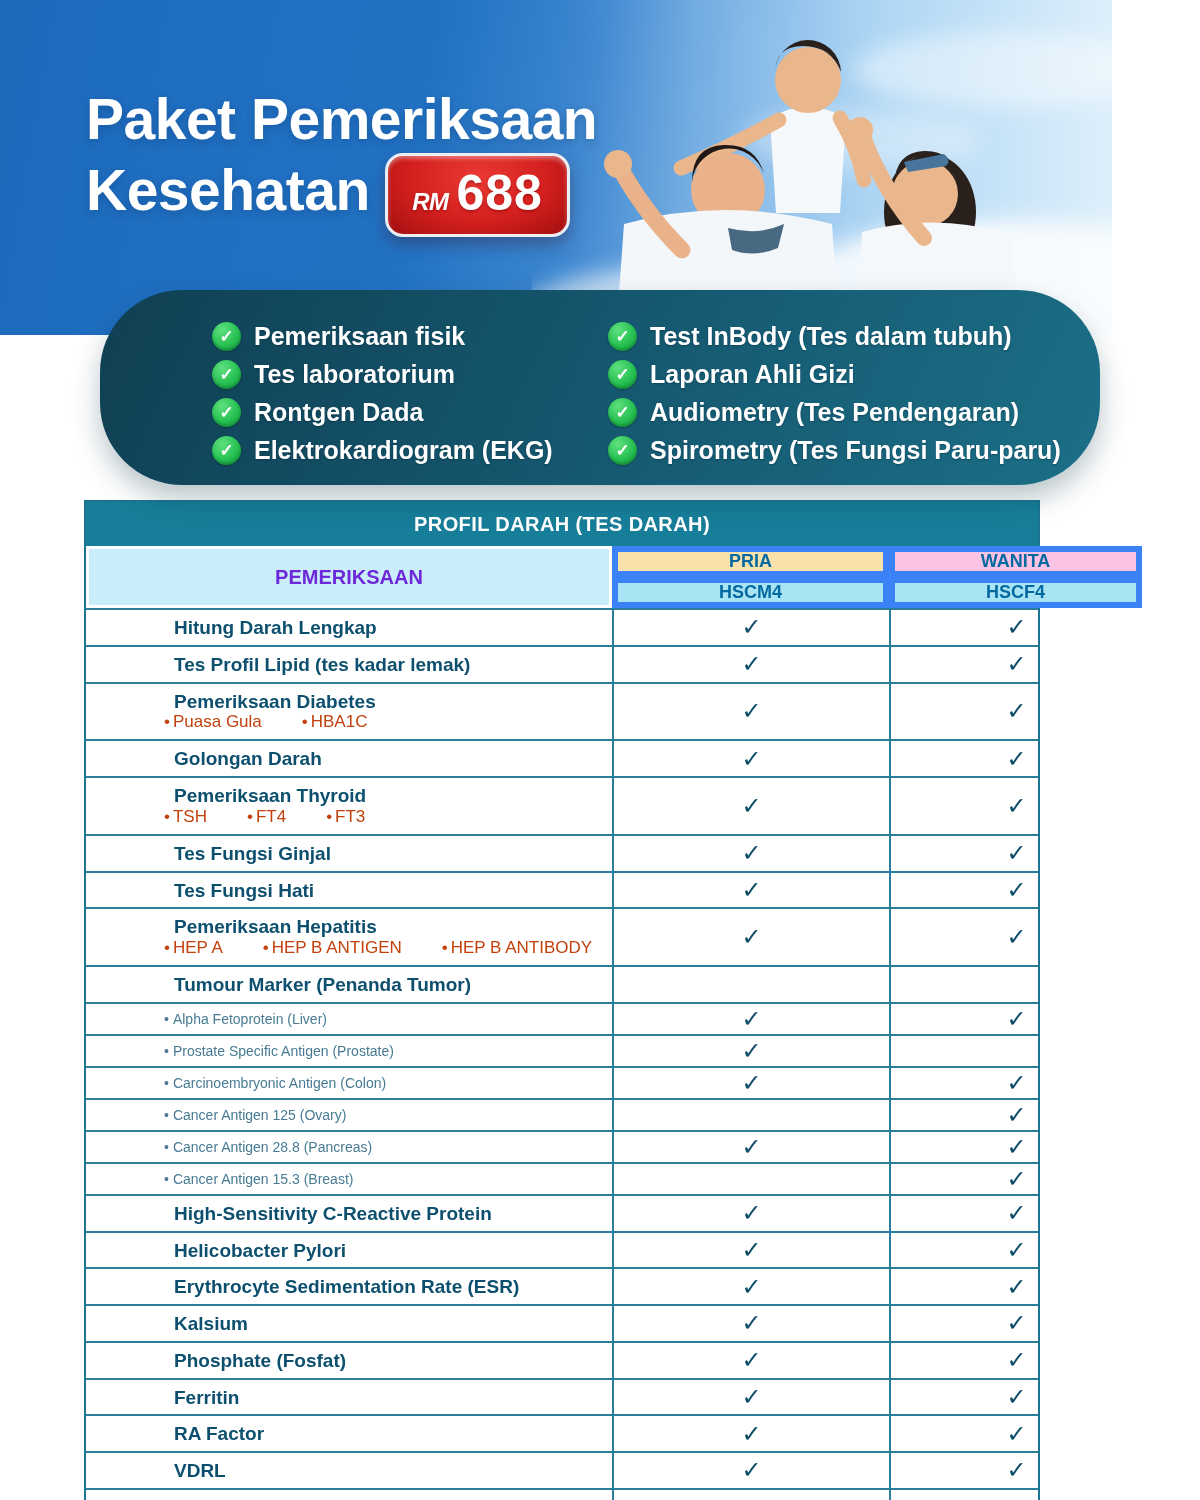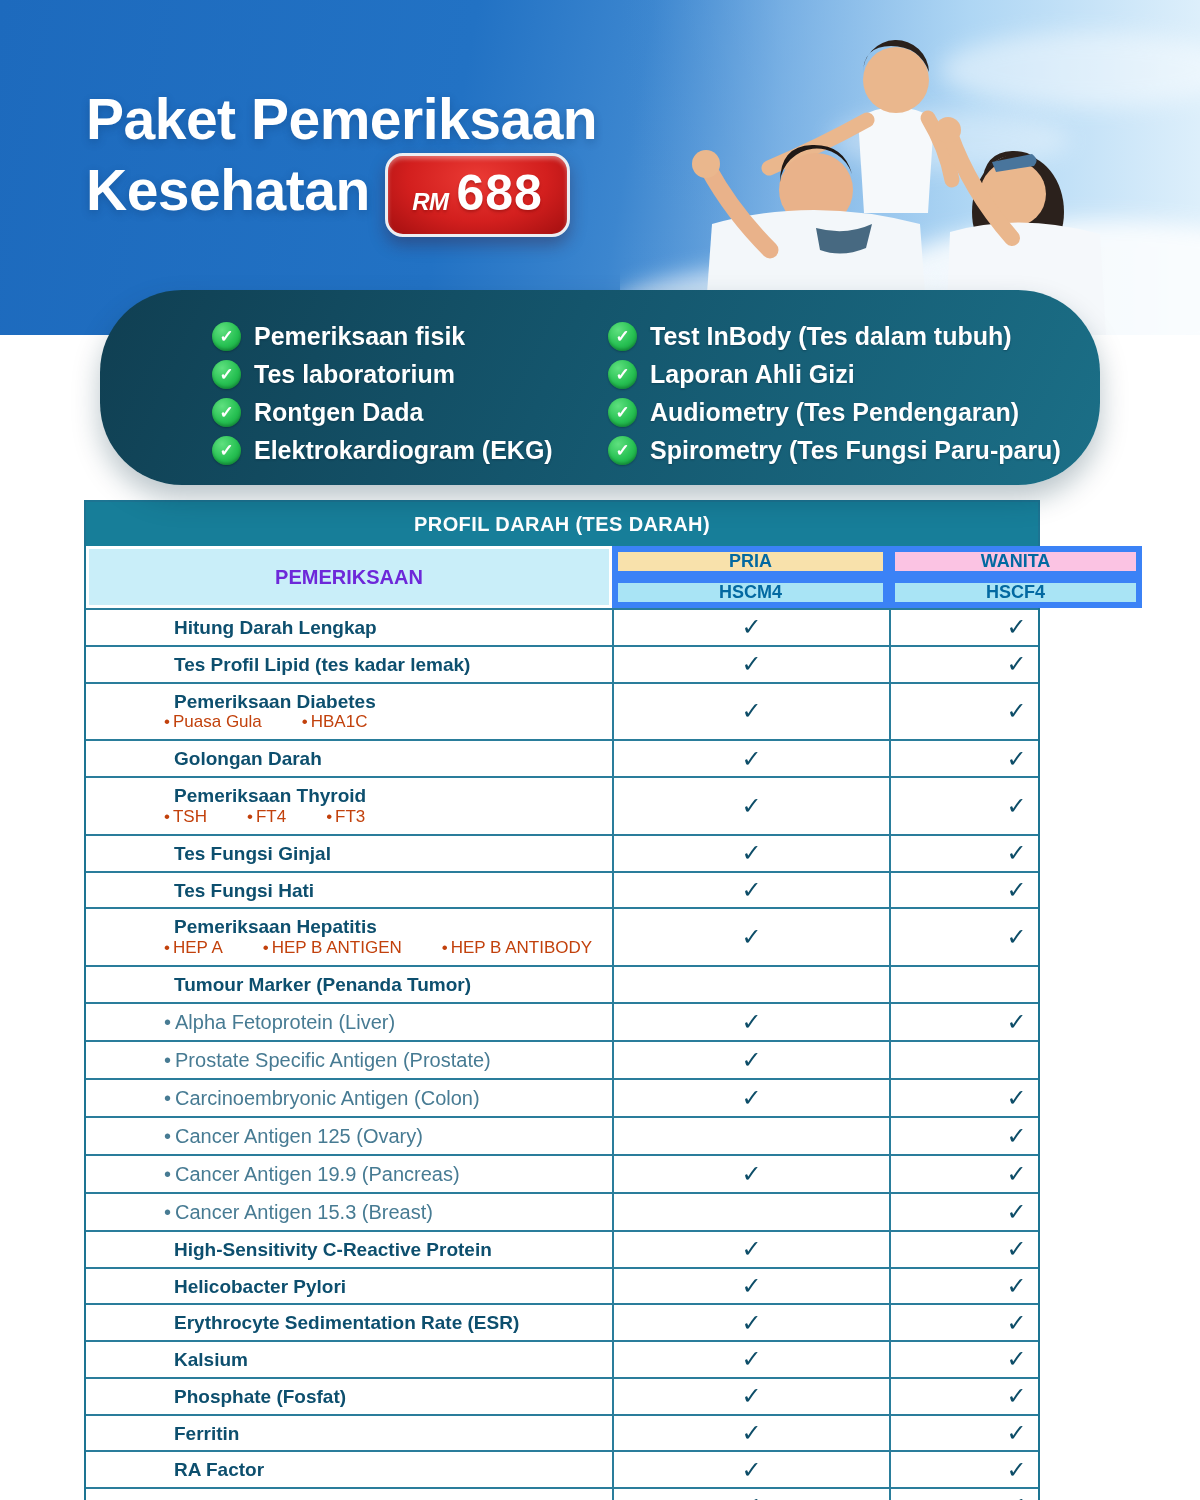--- a/index.html
+++ b/index.html
@@ -5,21 +5,21 @@
   * { margin:0; padding:0; box-sizing:border-box; }
   html,body { width:1200px; }
   body {
     width:1200px; height:1500px; position:relative; overflow:hidden;
     background:#ffffff;
     font-family:"Liberation Sans", sans-serif;
   }
 
   
   .hero {
-    position:absolute; top:0; left:0; width:1200px; height:335px;
+    position:absolute; top:0; left:0; width:1112px; height:335px;
     background:linear-gradient(100deg,#1d6abd 0%, #2272c4 38%, #3c86cf 52%, #7fb3e5 66%, #bcdbf4 80%, #e8f4fc 100%);
   }
   .hero-photo { position:absolute; top:0; right:0; width:580px; height:335px; }
 
   .hero-title {
     position:absolute; left:86px; top:86px; z-index:3;
     color:#ffffff; font-weight:800; font-size:57px; line-height:1.17;
     letter-spacing:-0.5px; text-shadow:0 3px 8px rgba(10,50,100,.30);
   }
   .hero-title .line { display:block; }
@@ -87,21 +87,21 @@
   .t-body .t-row {
     display:grid; grid-template-columns:526px 277px 253px;
     border-top:2px solid #2a7d9b; background:#fff;
   }
   .cell-exam {
     padding:6px 12px 5px 88px; min-height:30px;
     display:flex; flex-direction:column; justify-content:center;
   }
   .t-row.bullet .cell-exam { padding-left:78px; }
   .lbl { font-size:19px; font-weight:700; color:#0d4f6e; line-height:1.25; }
-  .t-row.bullet .lbl { font-weight:400; color:#477b93; font-size:20px; }
+  .t-row.bullet .lbl { font-weight:400; color:#477b93; font-size:14px; }
   .t-row.bullet .lbl::before { content:"\2022"; margin-right:4px; }
   .sub { display:flex; column-gap:40px; margin:-1px 0 2px -10px; }
   .sub-item { font-size:17px; font-weight:400; color:#c2410c; }
   .sub-item::before { content:"\2022"; margin-right:3px; }
   .cell-check {
     border-left:2px solid #2a7d9b;
     display:flex; align-items:center; justify-content:center;
     font-size:24px; color:#0d4d68; line-height:1;
   }
 </style>
@@ -360,21 +360,21 @@
         <div class="cell-exam">
           <div class="lbl">Cancer Antigen 125 (Ovary)</div>
         </div>
         <div class="cell-check"></div>
         <div class="cell-check">
           <span>✓</span>
         </div>
       </div>
       <div class="t-row bullet">
         <div class="cell-exam">
-          <div class="lbl">Cancer Antigen 19.9 (Pancreas)</div>
+          <div class="lbl">Cancer Antigen 28.8 (Pancreas)</div>
         </div>
         <div class="cell-check">
           <span>✓</span>
         </div>
         <div class="cell-check">
           <span>✓</span>
         </div>
       </div>
       <div class="t-row bullet">
         <div class="cell-exam">

